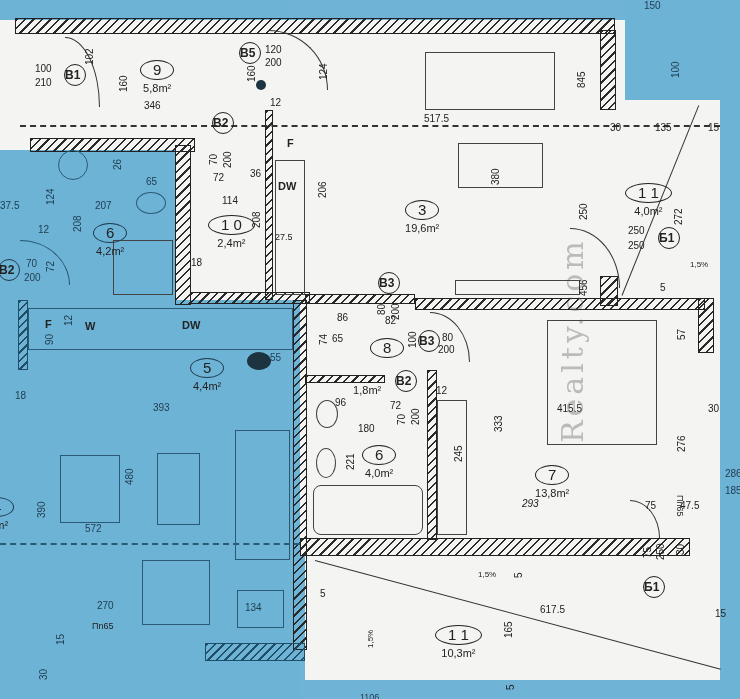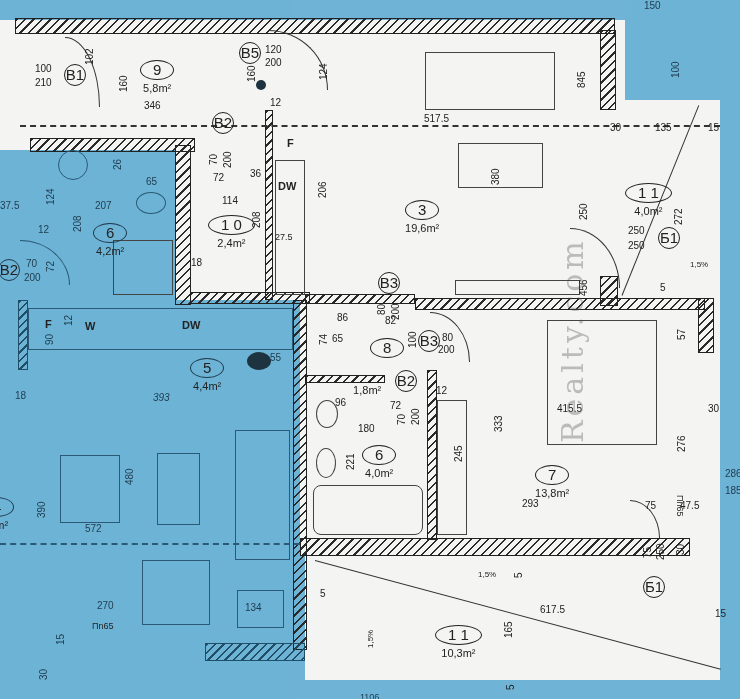--- a/index.html
+++ b/index.html
@@ -10,21 +10,21 @@
   .wall{position:absolute;background:repeating-linear-gradient(135deg,#2a2a2a 0 1.5px,transparent 1.5px 6px);border:1.5px solid #222;box-sizing:border-box;}
   .wall.bl{border-color:#1f4e66;background:repeating-linear-gradient(135deg,#1f4e66 0 1.5px,transparent 1.5px 6px);}
   .dash{position:absolute;height:0;border-top:2px dashed #333;}
   .room{position:absolute;text-align:center;}
   .room .num{display:inline-block;border:1.5px solid #222;border-radius:50%;padding:0 12px;font-size:15px;line-height:18px;}
   .room .area{display:block;font-size:11px;margin-top:2px;}
   .room.bl .num{border-color:#1f3b4d;}
   .dim{position:absolute;font-size:10px;color:#222;white-space:nowrap;}
   .dim.v{transform:rotate(-90deg);transform-origin:left top;}
   .dim.bl{color:#1f3b4d;}
-  .tag{position:absolute;width:20px;height:20px;border:1.2px solid #222;border-radius:50%;font-size:15px;line-height:20px;text-align:center;background:transparent;}
+  .tag{position:absolute;width:20px;height:20px;border:1.2px solid #222;border-radius:50%;font-size:12px;line-height:20px;text-align:left;background:transparent;font-weight:bold;}
   .furn{position:absolute;border:1.2px solid #444;box-sizing:border-box;}
   .furn.bl{border-color:#2a5a75;}
   .fix{position:absolute;font-size:11px;font-weight:bold;}
   .door{position:absolute;border:1px solid #333;border-left:none;border-bottom:none;border-radius:0 100% 0 0;box-sizing:border-box;}
   .diag{position:absolute;height:1px;background:#333;transform-origin:left center;}
   .wm{position:absolute;left:555px;top:60px;width:60px;height:560px;writing-mode:vertical-rl;transform:rotate(180deg);font-family:"DejaVu Serif",serif;font-size:30px;color:rgba(80,80,80,0.35);letter-spacing:4px;text-align:center;}
   .blob{position:absolute;width:24px;height:18px;background:#1e3340;border-radius:50%;}
 </style>
 </head>
 <body>
@@ -200,21 +200,21 @@
   <div class="dim" style="left:213px;top:172px;">72</div>
   <div class="dim" style="left:250px;top:168px;">36</div>
   <div class="dim" style="left:222px;top:195px;">114</div>
   <div class="dim v" style="left:251px;top:228px;">208</div>
   <div class="dim" style="left:191px;top:257px;">18</div>
   <div class="dim" style="left:275px;top:232px;font-size:9px;">27.5</div>
 
   <div class="dim v bl" style="left:44px;top:345px;">90</div>
   <div class="dim v bl" style="left:63px;top:326px;">12</div>
   <div class="dim bl" style="left:270px;top:352px;">55</div>
-  <div class="dim bl" style="left:153px;top:392px;font-style:italic;">393</div>
+  <div class="dim bl" style="left:153px;top:402px;">393</div>
   <div class="dim bl" style="left:15px;top:390px;">18</div>
 
   <div class="dim v" style="left:376px;top:315px;">80</div>
   <div class="dim v" style="left:390px;top:320px;">200</div>
   <div class="dim" style="left:385px;top:315px;">82</div>
   <div class="dim" style="left:337px;top:312px;">86</div>
   <div class="dim v" style="left:318px;top:345px;">74</div>
   <div class="dim" style="left:332px;top:333px;">65</div>
   <div class="dim v" style="left:407px;top:348px;">100</div>
   <div class="dim" style="left:442px;top:332px;">80</div>
@@ -227,21 +227,21 @@
   <div class="dim v" style="left:410px;top:425px;">200</div>
   <div class="dim" style="left:358px;top:423px;">180</div>
   <div class="dim v" style="left:345px;top:470px;">221</div>
   <div class="dim v" style="left:453px;top:462px;">245</div>
 
   <div class="dim v" style="left:493px;top:432px;">333</div>
   <div class="dim" style="left:557px;top:403px;">415.5</div>
   <div class="dim v" style="left:676px;top:340px;">57</div>
   <div class="dim" style="left:708px;top:403px;">30</div>
   <div class="dim v" style="left:676px;top:452px;">276</div>
-  <div class="dim" style="left:522px;top:498px;">293</div>
+  <div class="dim" style="left:522px;top:498px;font-style:italic;">293</div>
   <div class="dim" style="left:645px;top:500px;">75</div>
   <div class="dim" style="left:680px;top:500px;">47.5</div>
   <div class="dim v" style="left:642px;top:558px;">75</div>
   <div class="dim v" style="left:655px;top:560px;">250</div>
   <div class="dim v" style="left:675px;top:555px;">30</div>
   <div class="dim bl" style="left:725px;top:468px;">286</div>
   <div class="dim bl" style="left:725px;top:485px;">185</div>
 
   <div class="dim v bl" style="left:36px;top:518px;">390</div>
   <div class="dim v bl" style="left:124px;top:485px;">480</div>

